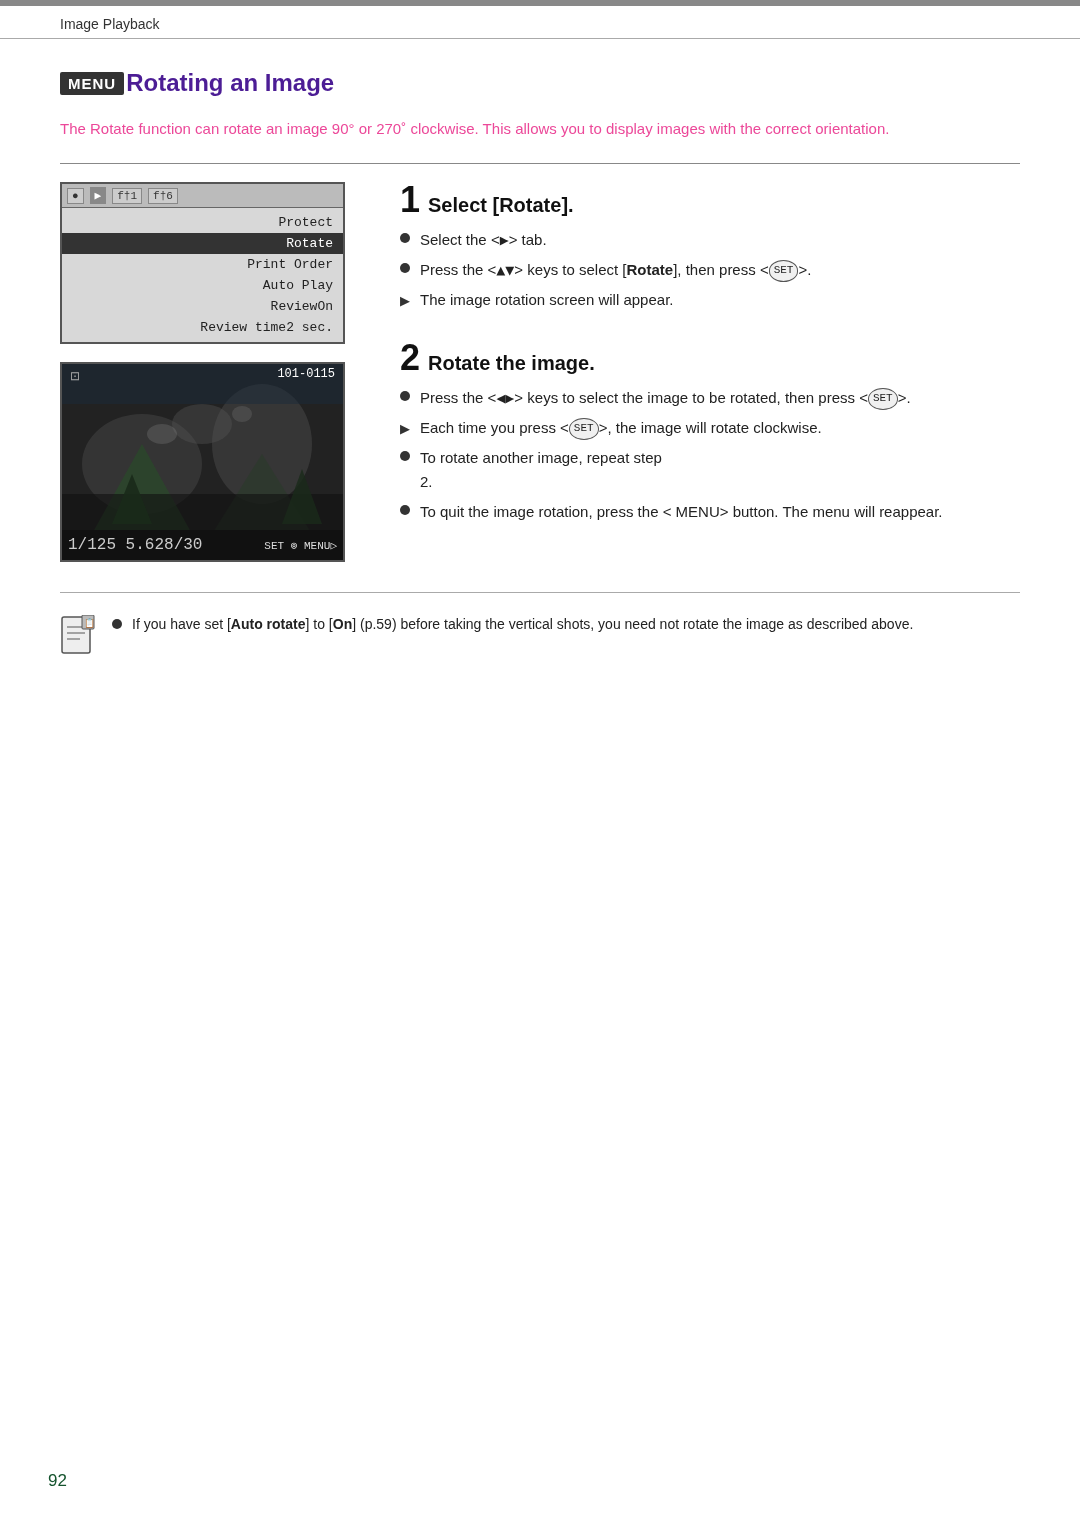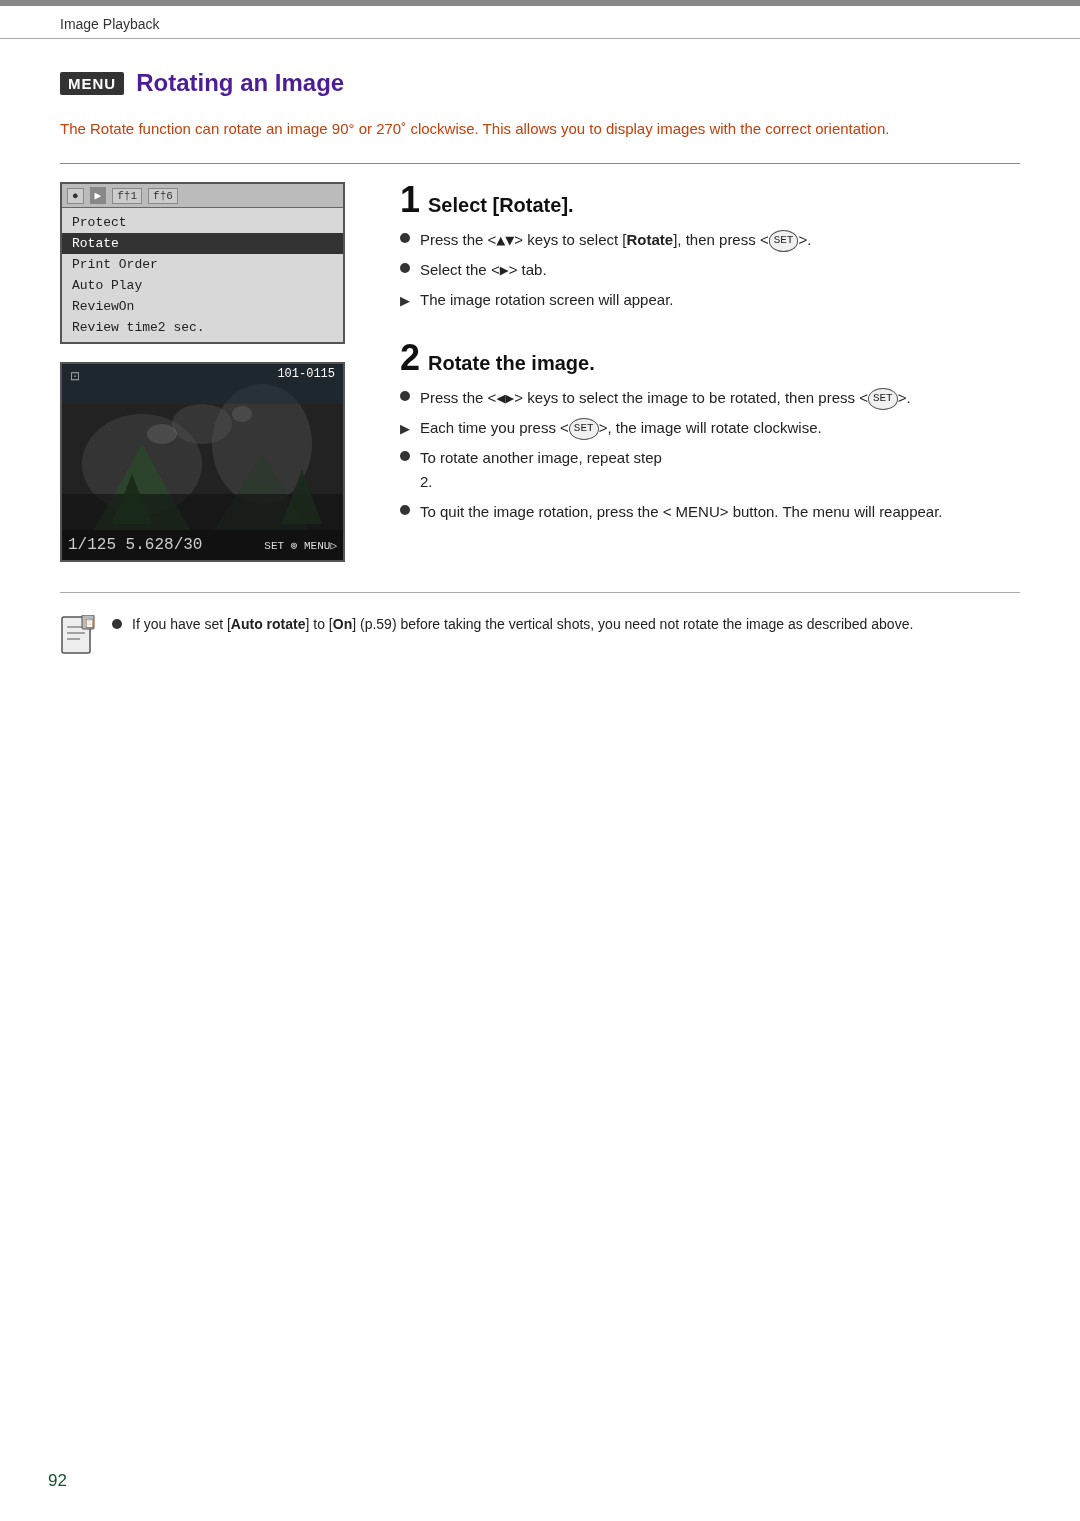--- a/index.html
+++ b/index.html
@@ -36,35 +36,35 @@
       display: flex;
       align-items: center;
       margin-bottom: 20px;
     }
     .menu-badge {
       background: #333;
       color: #fff;
       font-size: 15px;
       font-weight: bold;
       padding: 3px 8px;
-      margin-right: 12px;
+      margin-right: 2px;
       letter-spacing: 1px;
       border-radius: 2px;
     }
     .page-title {
       font-size: 24px;
       font-weight: bold;
       color: #4c1d95;
     }
 
     .intro-text {
       font-size: 15px;
       line-height: 1.6;
       margin-bottom: 22px;
-      color: #c2410c;
+      color: #ec4899;
     }
 
     .divider {
       border: none;
       border-top: 1.5px solid #888;
       margin-bottom: 18px;
     }
 
     
     .steps-area {
@@ -109,21 +109,21 @@
     .tab-icon.active {
       background: #888;
       color: #fff;
     }
     .camera-menu-items {
       padding: 4px 0;
     }
     .menu-item {
       padding: 3px 10px;
       display: flex;
-      justify-content: flex-start;
+      justify-content: flex-end;
       color: #222;
       font-size: 13px;
     }
     .menu-item.selected {
       background: #333;
       color: #fff;
     }
 
     
     .camera-screen {
@@ -395,29 +395,29 @@
       <div class="step-section">
         <div class="step-header">
           <span class="step-number">1</span>
           <span class="step-title">Select [Rotate].</span>
         </div>
         <div class="step-body">
 
           <div class="bullet-item">
             <span class="bullet-circle"></span>
             <span class="bullet-text">
+              Select the &lt;<span style="font-family:monospace;">▶</span>&gt; tab.
+            </span>
+          </div>
+
+          <div class="bullet-item">
+            <span class="bullet-circle"></span>
+            <span class="bullet-text">
               Press the &lt;<span style="font-family:monospace;">▲▼</span>&gt; keys to select
               [<span class="bold">Rotate</span>], then press &lt;<span class="set-btn">SET</span>&gt;.
-            </span>
-          </div>
-
-          <div class="bullet-item">
-            <span class="bullet-circle"></span>
-            <span class="bullet-text">
-              Select the &lt;<span style="font-family:monospace;">▶</span>&gt; tab.
             </span>
           </div>
 
           <div class="bullet-item">
             <span class="bullet-arrow">▶</span>
             <span class="bullet-text">
               The image rotation screen will appear.
             </span>
           </div>
 

